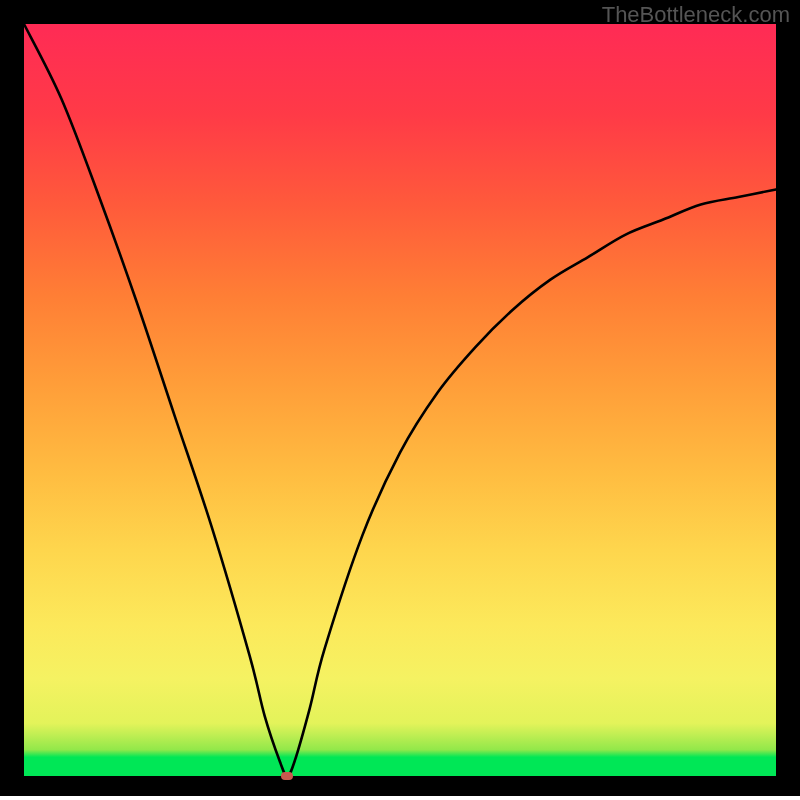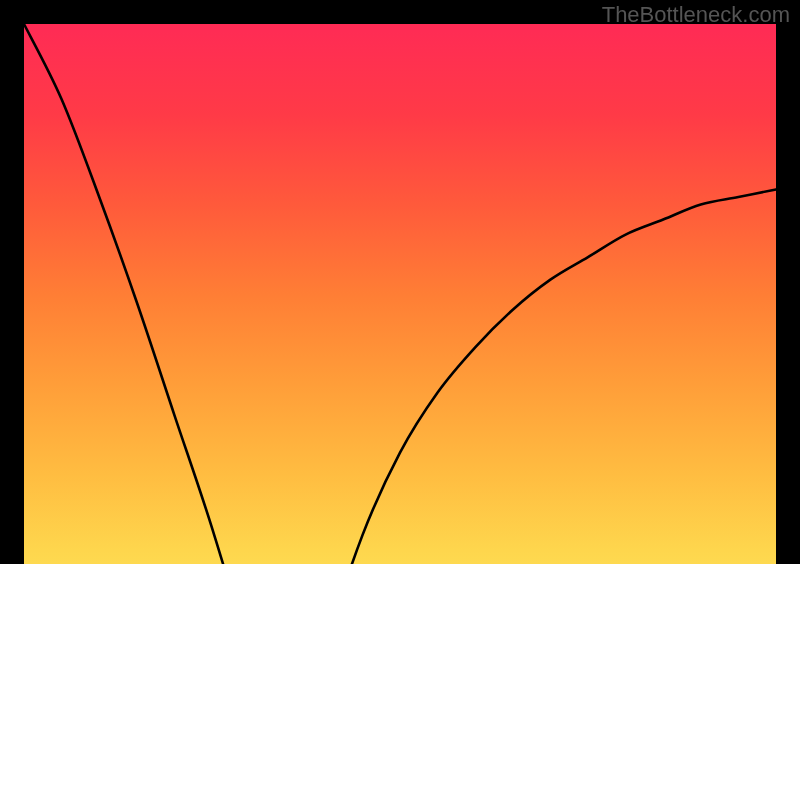--- a/index.html
+++ b/index.html
@@ -2,21 +2,21 @@
 <html><head>
 <meta charset="utf-8">
 <style>
   body {
     margin: 0;
     padding: 0;
     background: #fff;
   }
   .frame {
     width: 800px;
-    height: 564px;
+    height: 796px;
     position: relative;
     background: #000;
   }
   .watermark {
     position: absolute;
     top: 2px;
     right: 10px;
     font-family: Arial, Helvetica, sans-serif;
     font-size: 22px;
     color: #555;

